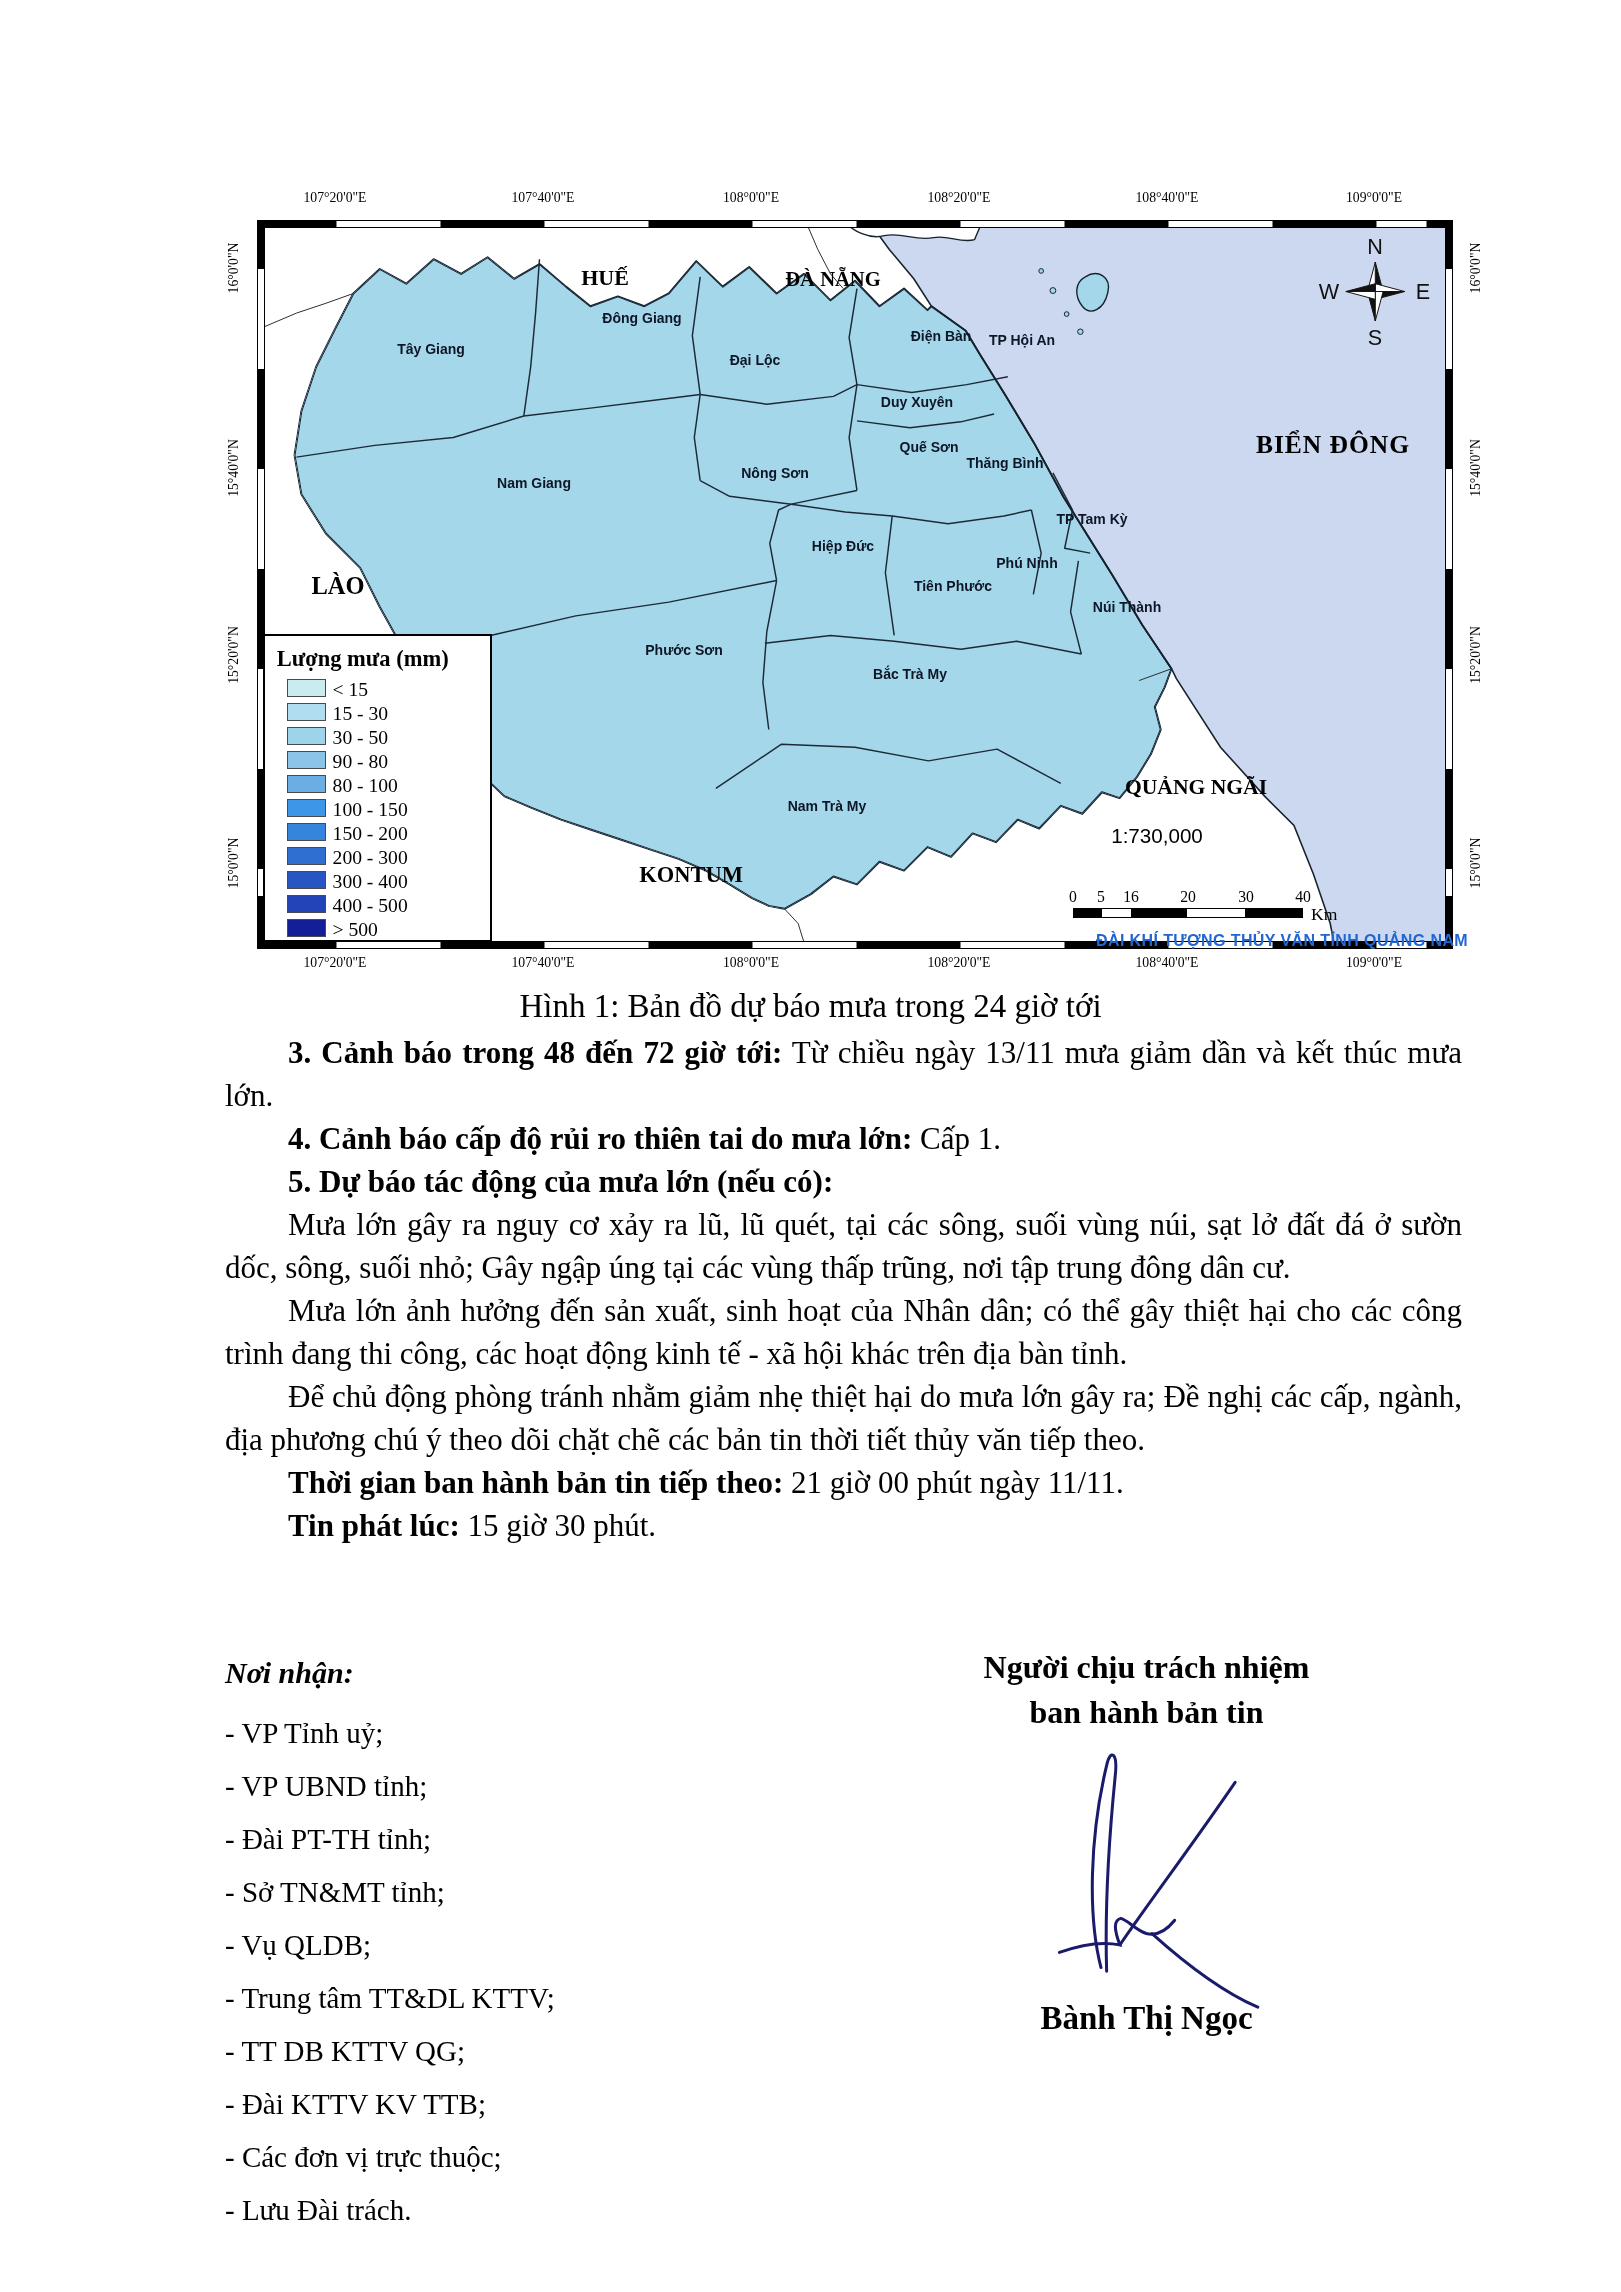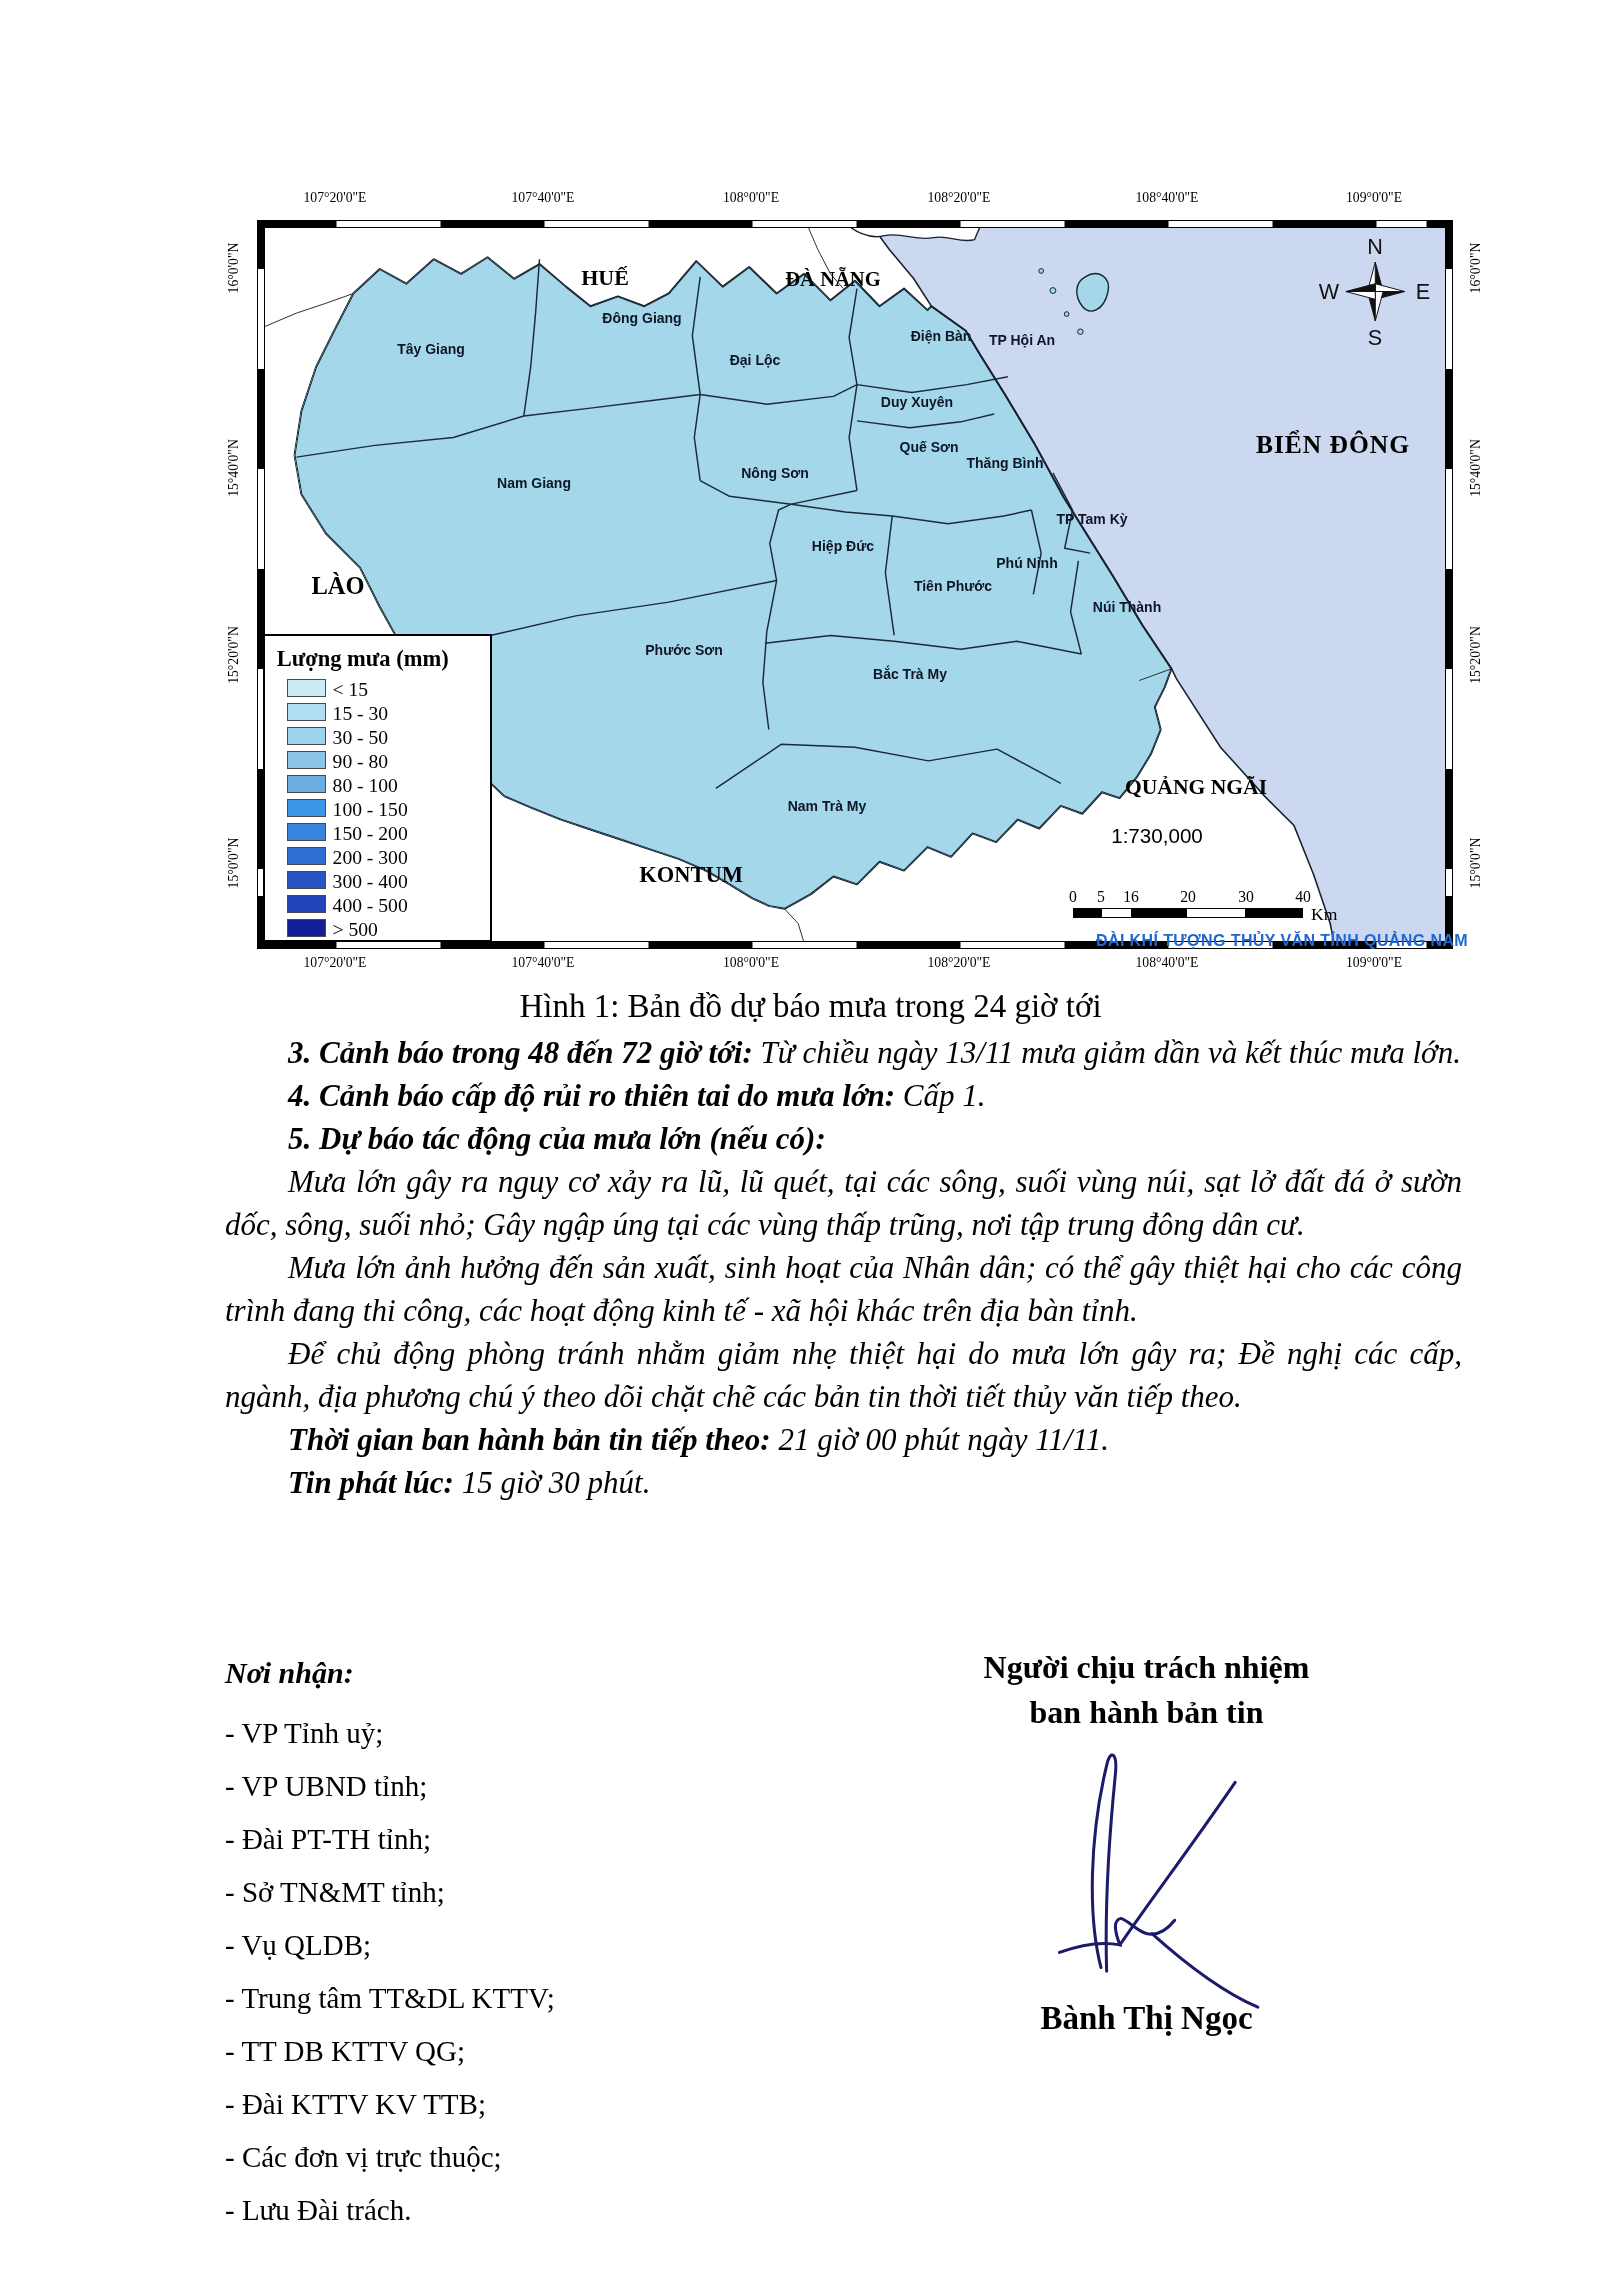--- a/index.html
+++ b/index.html
@@ -29,21 +29,21 @@
   .sb-labels{position:relative;height:19.6px;font:15.7px "Liberation Serif",serif;}
   .sb-labels span{position:absolute;transform:translateX(-50%);}
   .sb-bar{position:relative;height:8.8px;border:1px solid #000;box-sizing:content-box;display:flex;}
   .sb-bar i{height:100%;}
   .sb-unit{position:absolute;left:238px;top:15.7px;font:17.6px "Liberation Serif",serif;}
   .attribution{position:absolute;left:839px;top:712px;z-index:7;font:bold 16px "Liberation Sans","DejaVu Sans",sans-serif;
                color:#2166d1;letter-spacing:0.4px;white-space:nowrap;}
   
   #caption{position:absolute;left:0;width:1621px;top:988px;text-align:center;font-size:33px;}
   #body-text{position:absolute;left:225px;top:1031px;width:1237px;font-size:31px;line-height:43px;text-align:justify;}
-  #body-text p{margin:0;text-indent:63px;font-style:italic;}
+  #body-text p{margin:0;text-indent:63px;}
   
   .noinhan{position:absolute;left:225px;top:1656px;font-size:30px;font-weight:bold;font-style:italic;}
   .recipients{position:absolute;left:225px;top:1707px;font-size:29px;line-height:53px;}
   .signer-block{position:absolute;left:882px;top:1645px;width:529px;text-align:center;font-size:32px;font-weight:bold;line-height:45px;}
   .signer-name{position:absolute;left:882px;top:2000px;width:529px;text-align:center;font-size:33px;font-weight:bold;}
   #signature{position:absolute;left:1010px;top:1737px;width:284px;height:274px;}
 </style>
 </head>
 <body>
 

